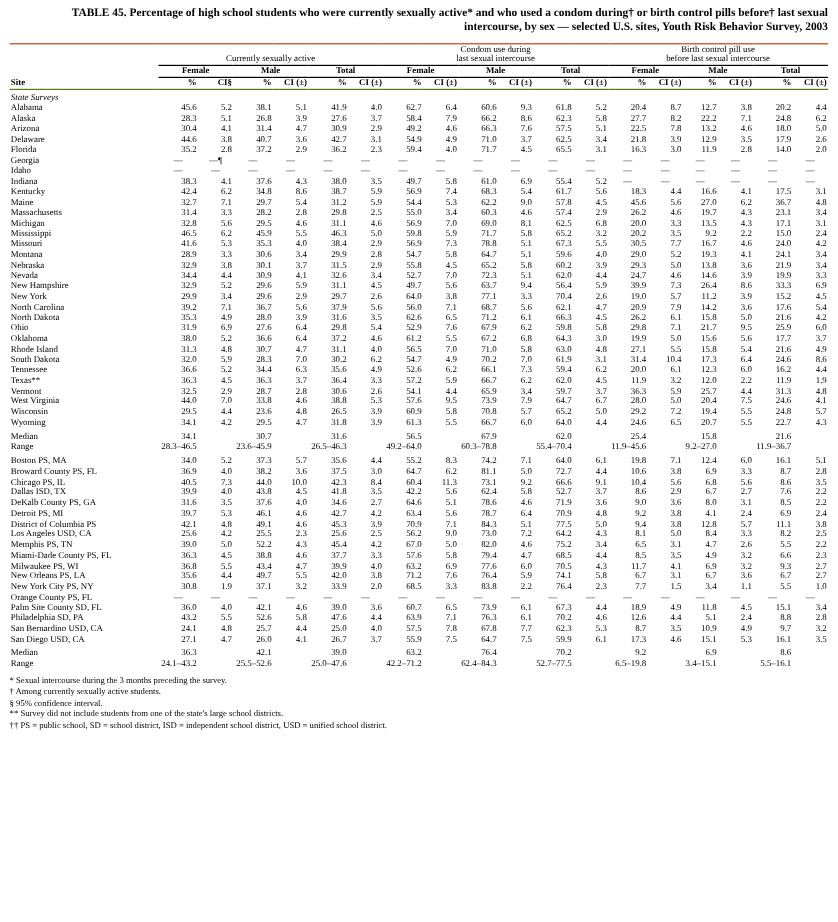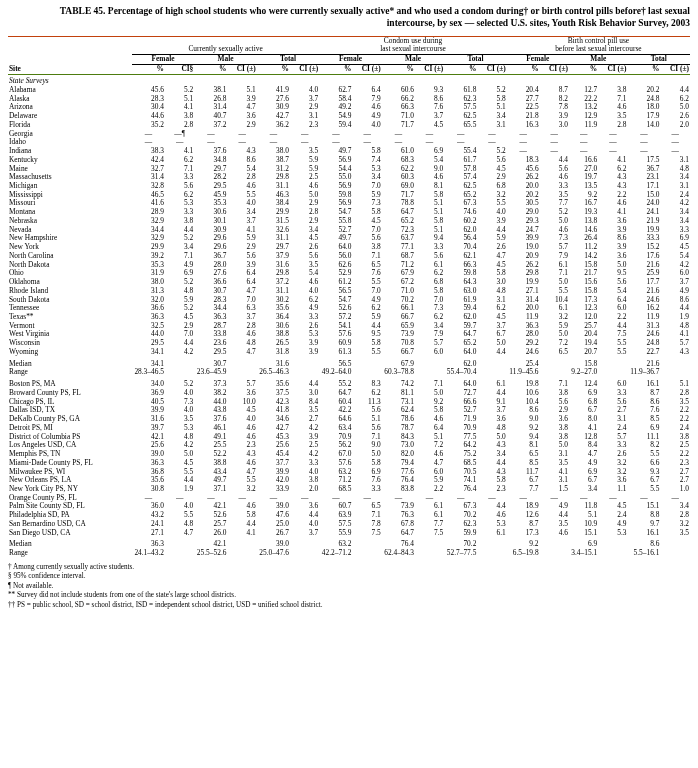--- a/index.html
+++ b/index.html
@@ -434,21 +434,21 @@
         <td class="num">28.9</td>
         <td class="ci">3.3</td>
         <td class="num">30.6</td>
         <td class="ci">3.4</td>
         <td class="num">29.9</td>
         <td class="ci">2.8</td>
         <td class="num">54.7</td>
         <td class="ci">5.8</td>
         <td class="num">64.7</td>
         <td class="ci">5.1</td>
-        <td class="num">74.6</td>
+        <td class="num">59.6</td>
         <td class="ci">4.0</td>
         <td class="num">29.0</td>
         <td class="ci">5.2</td>
         <td class="num">19.3</td>
         <td class="ci">4.1</td>
         <td class="num">24.1</td>
         <td class="ci">3.4</td>
       </tr>
       <tr>
         <td class="site indent">Nebraska</td>
@@ -1254,18 +1254,18 @@
         <td class="ci"></td>
         <td class="num">3.4–15.1</td>
         <td class="ci"></td>
         <td class="num">5.5–16.1</td>
         <td class="ci"></td>
       </tr>
     </tbody>
 </table>
 
 <div class="footnotes">
+  <div>* Sexual intercourse during the 3 months preceding the survey.</div>
   <div>† Among currently sexually active students.</div>
   <div>§ 95% confidence interval.</div>
-  <div>¶ Not available.</div>
   <div>** Survey did not include students from one of the state's large school districts.</div>
   <div>†† PS = public school, SD = school district, ISD = independent school district, USD = unified school district.</div>
 </div>
 
 </body></html>

